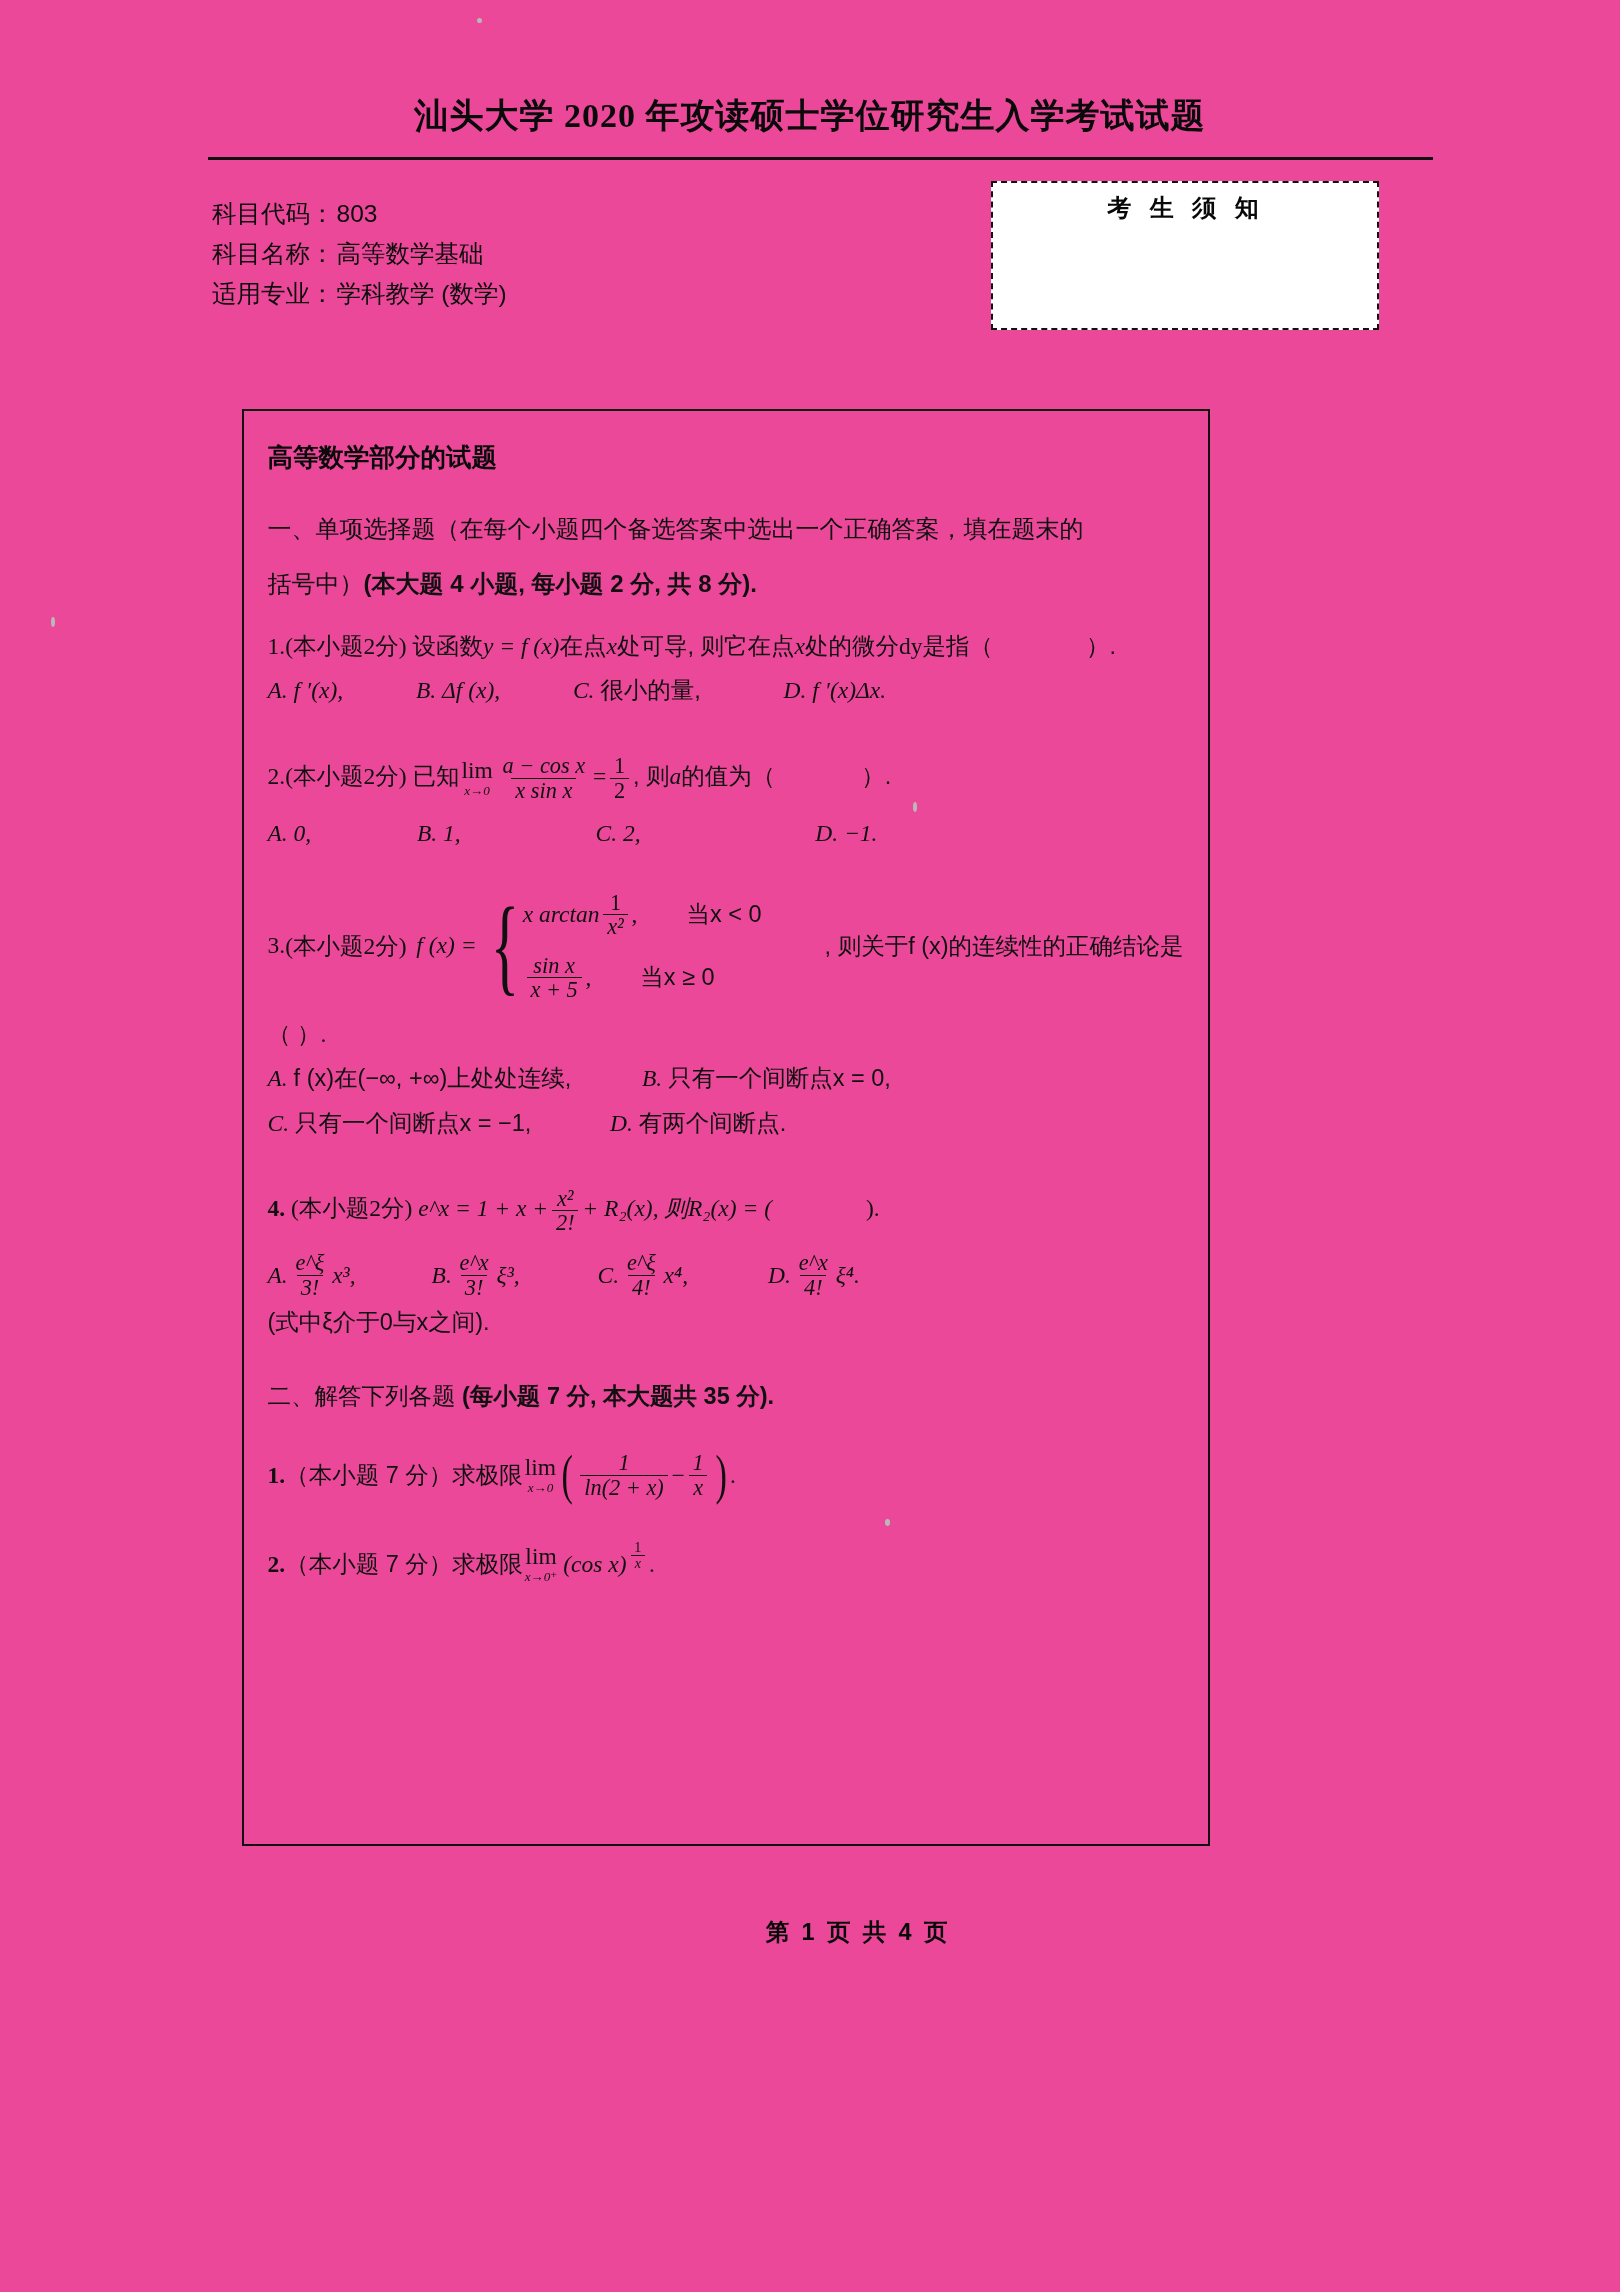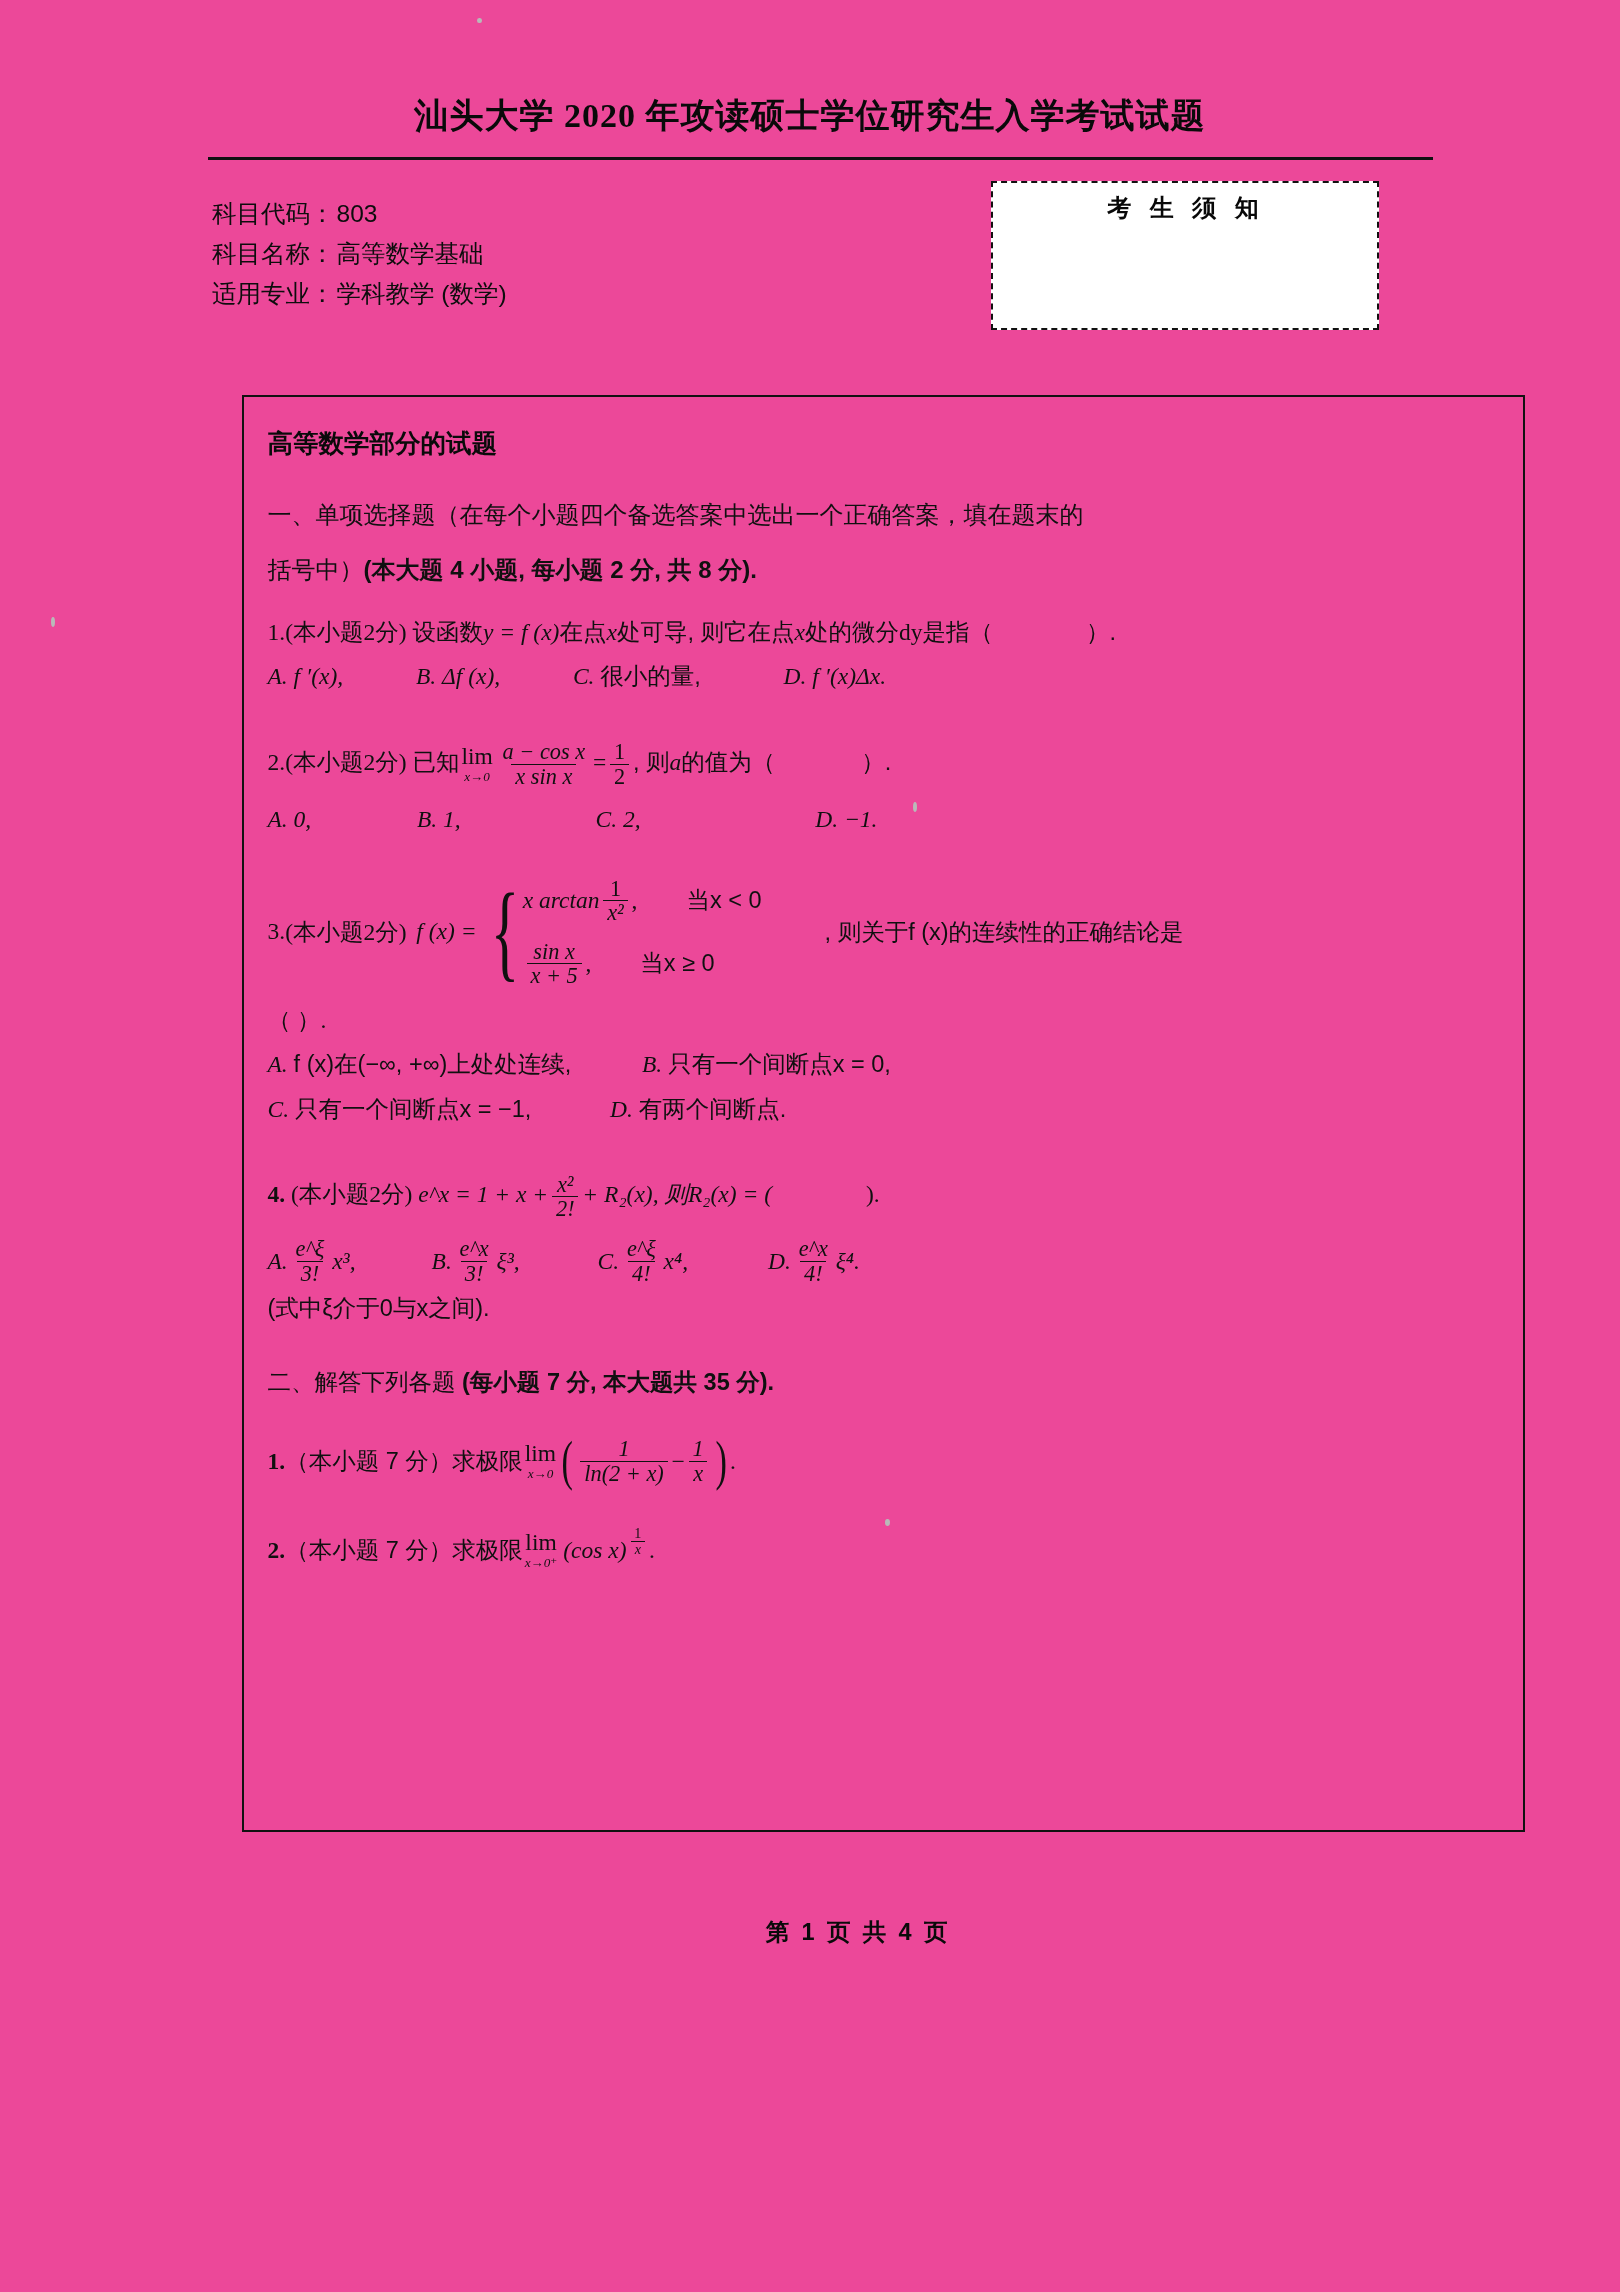--- a/index.html
+++ b/index.html
@@ -93,22 +93,22 @@
     text-indent: 35px;
     font-family: "Liberation Sans", "DejaVu Sans", sans-serif;
     color: #080808;
     letter-spacing: -0.2px;
   }
 
   
   .content-box {
     position: absolute;
     left: 242px;
-    top: 395px;
-    width: 1283px;
+    top: 409px;
+    width: 968px;
     height: 1437px;
     border: 2.9px solid #111;
     box-sizing: border-box;
     padding: 25.5px 25.5px 9.8px 23.5px;
   }
   .section-head {
     font-family: "Liberation Sans", "DejaVu Sans", sans-serif;
     font-weight: bold;
     font-size: 25.5px;
     margin: 3.9px 0 25.5px 0;

